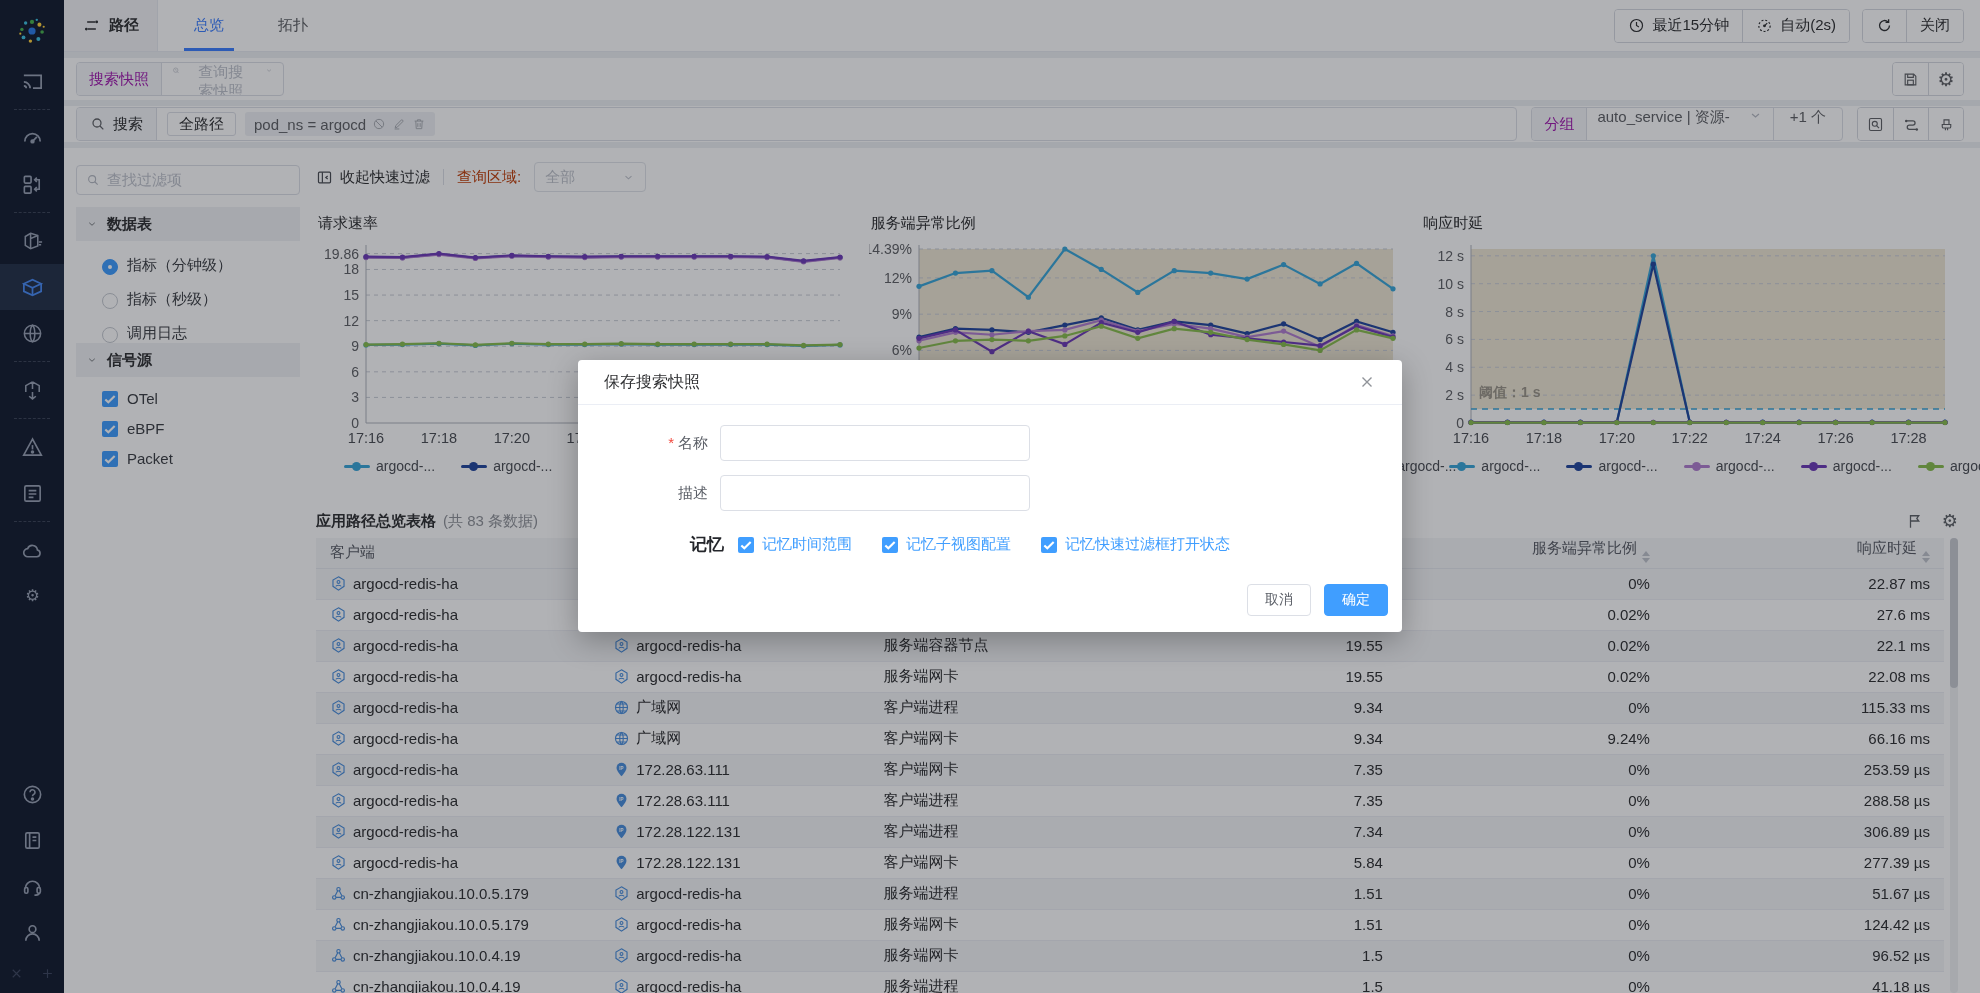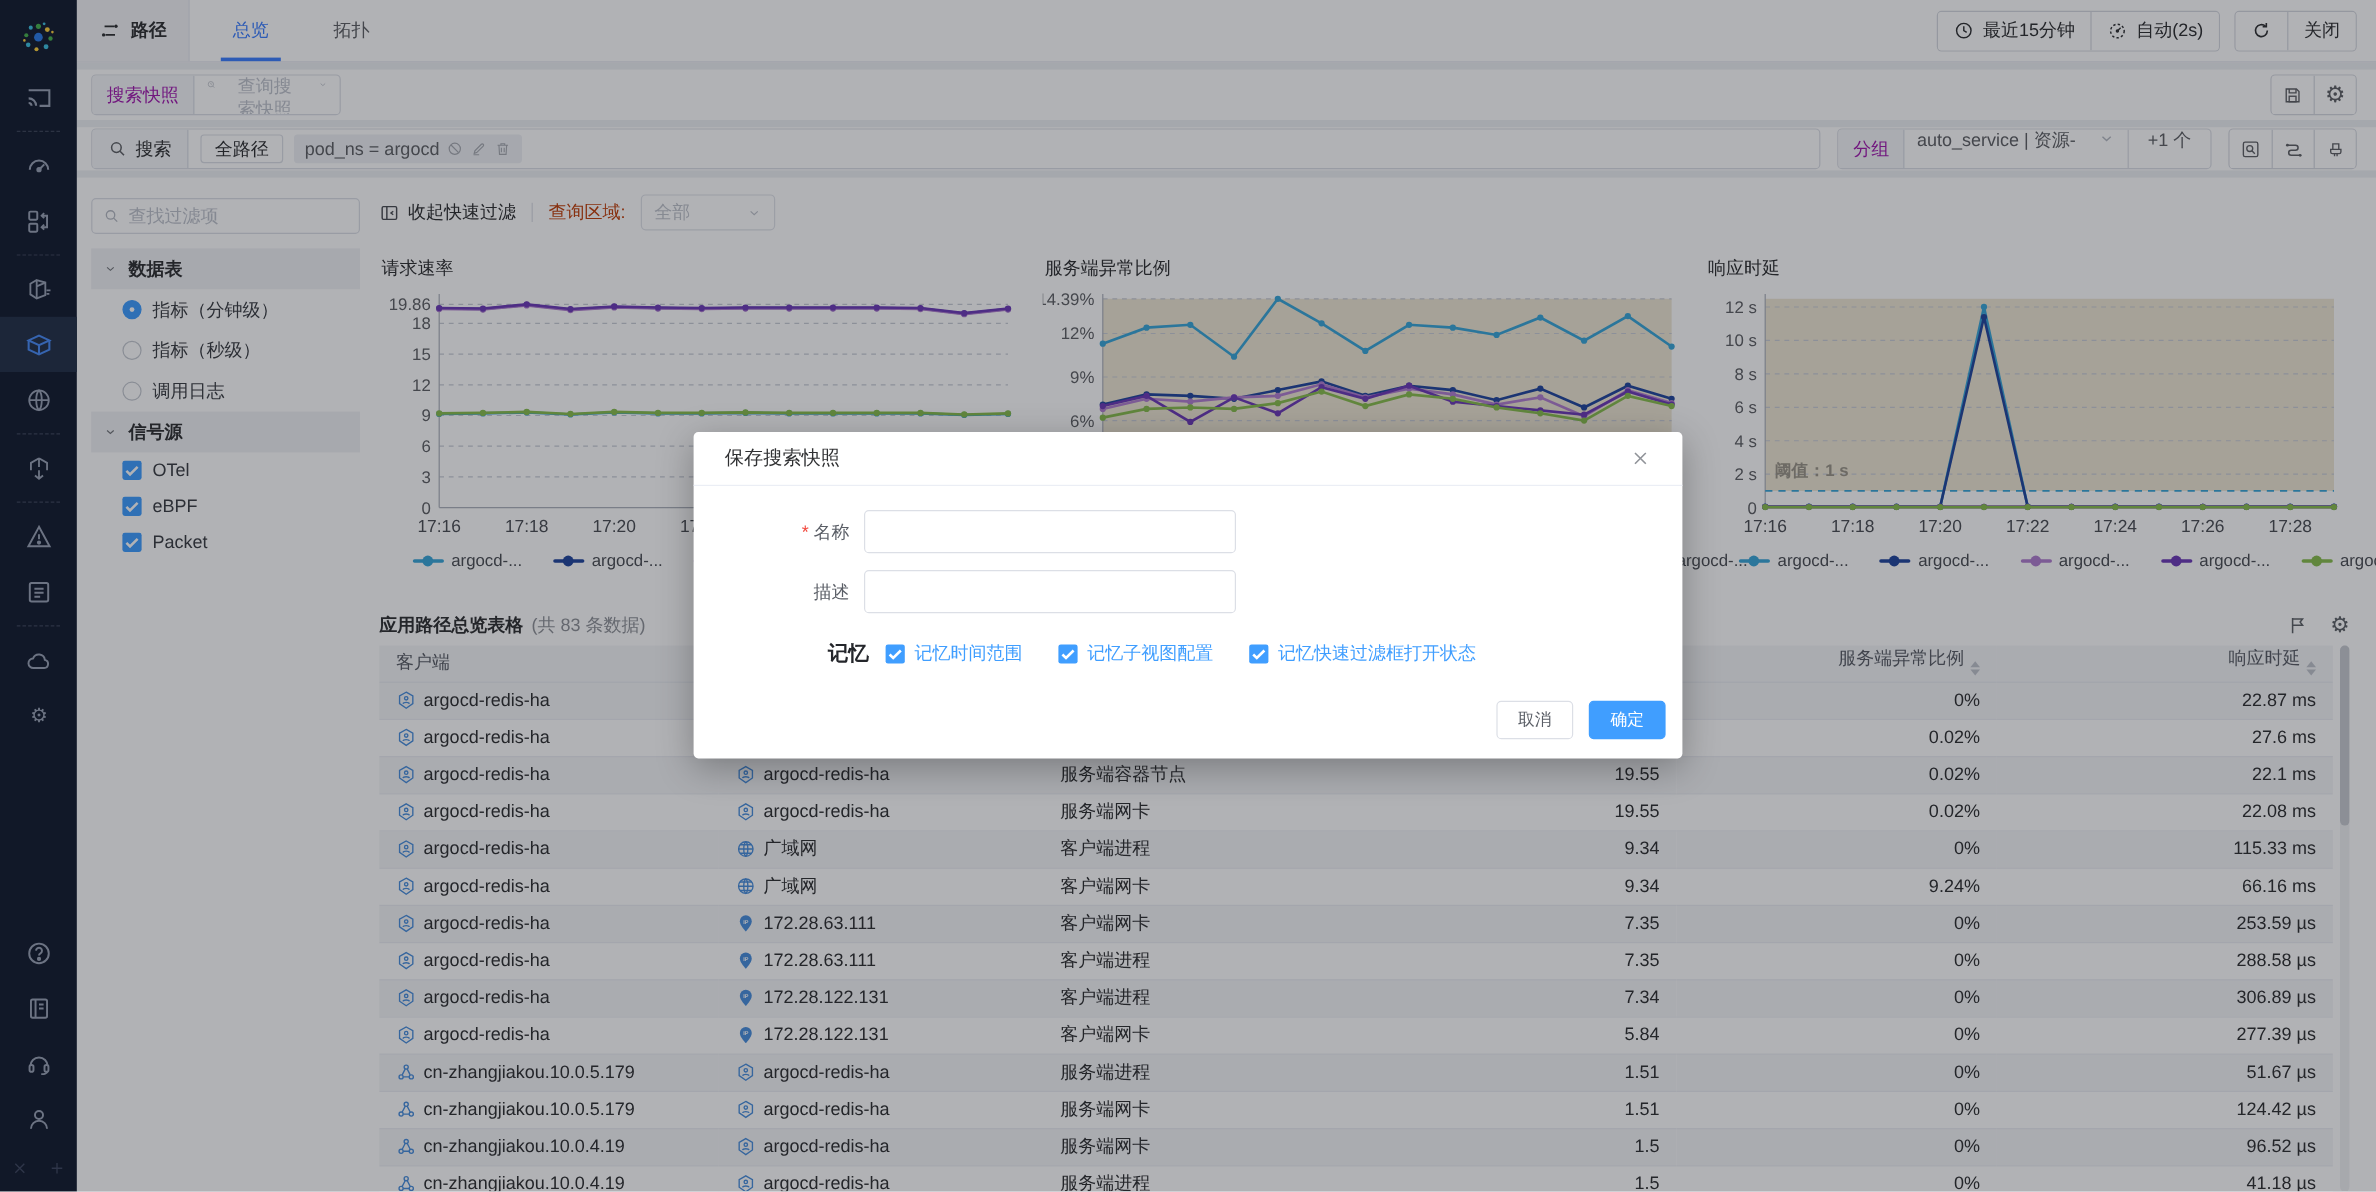--- a/index.html
+++ b/index.html
@@ -55,21 +55,21 @@
   .ftag .ic { width:14px; height:14px; color:#a8abb2; cursor:pointer; }
   .grp-icons { display:flex; height:34px; border:1px solid #d6d9e0; border-radius:4px; overflow:hidden; }
 
   
   .content { position:absolute; left:0; top:148px; right:0; bottom:0; background:#fff; display:flex; padding:14px 22px 0 12px; overflow:hidden; }
   .filter-panel { width:224px; flex:none; }
   .fp-search { width:100%; height:30px; border:1px solid #dcdfe6; border-radius:4px; display:flex; align-items:center; gap:7px; padding:0 9px; color:#bfc3cc; margin:3px 0 12px; }
   .fp-search .ic { width:14px; height:14px; color:#b6bac3; }
   .fp-section-h { height:34px; background:#f0f2f5; display:flex; align-items:center; gap:9px; padding:0 10px; font-weight:bold; cursor:pointer; }
   .fp-section-h .ic { width:12px; height:12px; color:#73767a; }
-  .fp-opt { height:34px; display:flex; align-items:center; gap:9px; padding-left:26px; color:#3c3f44; cursor:pointer; }
+  .fp-opt { height:34px; display:flex; align-items:flex-end; gap:9px; padding-left:26px; color:#3c3f44; cursor:pointer; }
   .radio { width:16px; height:16px; border-radius:50%; border:1px solid #c6cad1; background:#fff; flex:none; }
   .radio.on { border-color:#409eff; background:#409eff; box-shadow:inset 0 0 0 3.5px #409eff; position:relative; }
   .radio.on::after { content:""; position:absolute; left:5px; top:5px; width:4px; height:4px; border-radius:50%; background:#fff; }
   .cbx { width:16px; height:16px; border-radius:2px; background:#409eff; flex:none; }
   .cbx svg { width:100%; height:100%; }
 
   .work { flex:1; margin-left:16px; display:flex; flex-direction:column; min-width:0; }
   .qf-toolbar { height:30px; display:flex; align-items:center; gap:13px; color:#303133; }
   .qf-collapse { display:flex; align-items:center; gap:7px; cursor:pointer; }
   .qf-collapse .ic { width:17px; height:17px; color:#4a4d53; }

